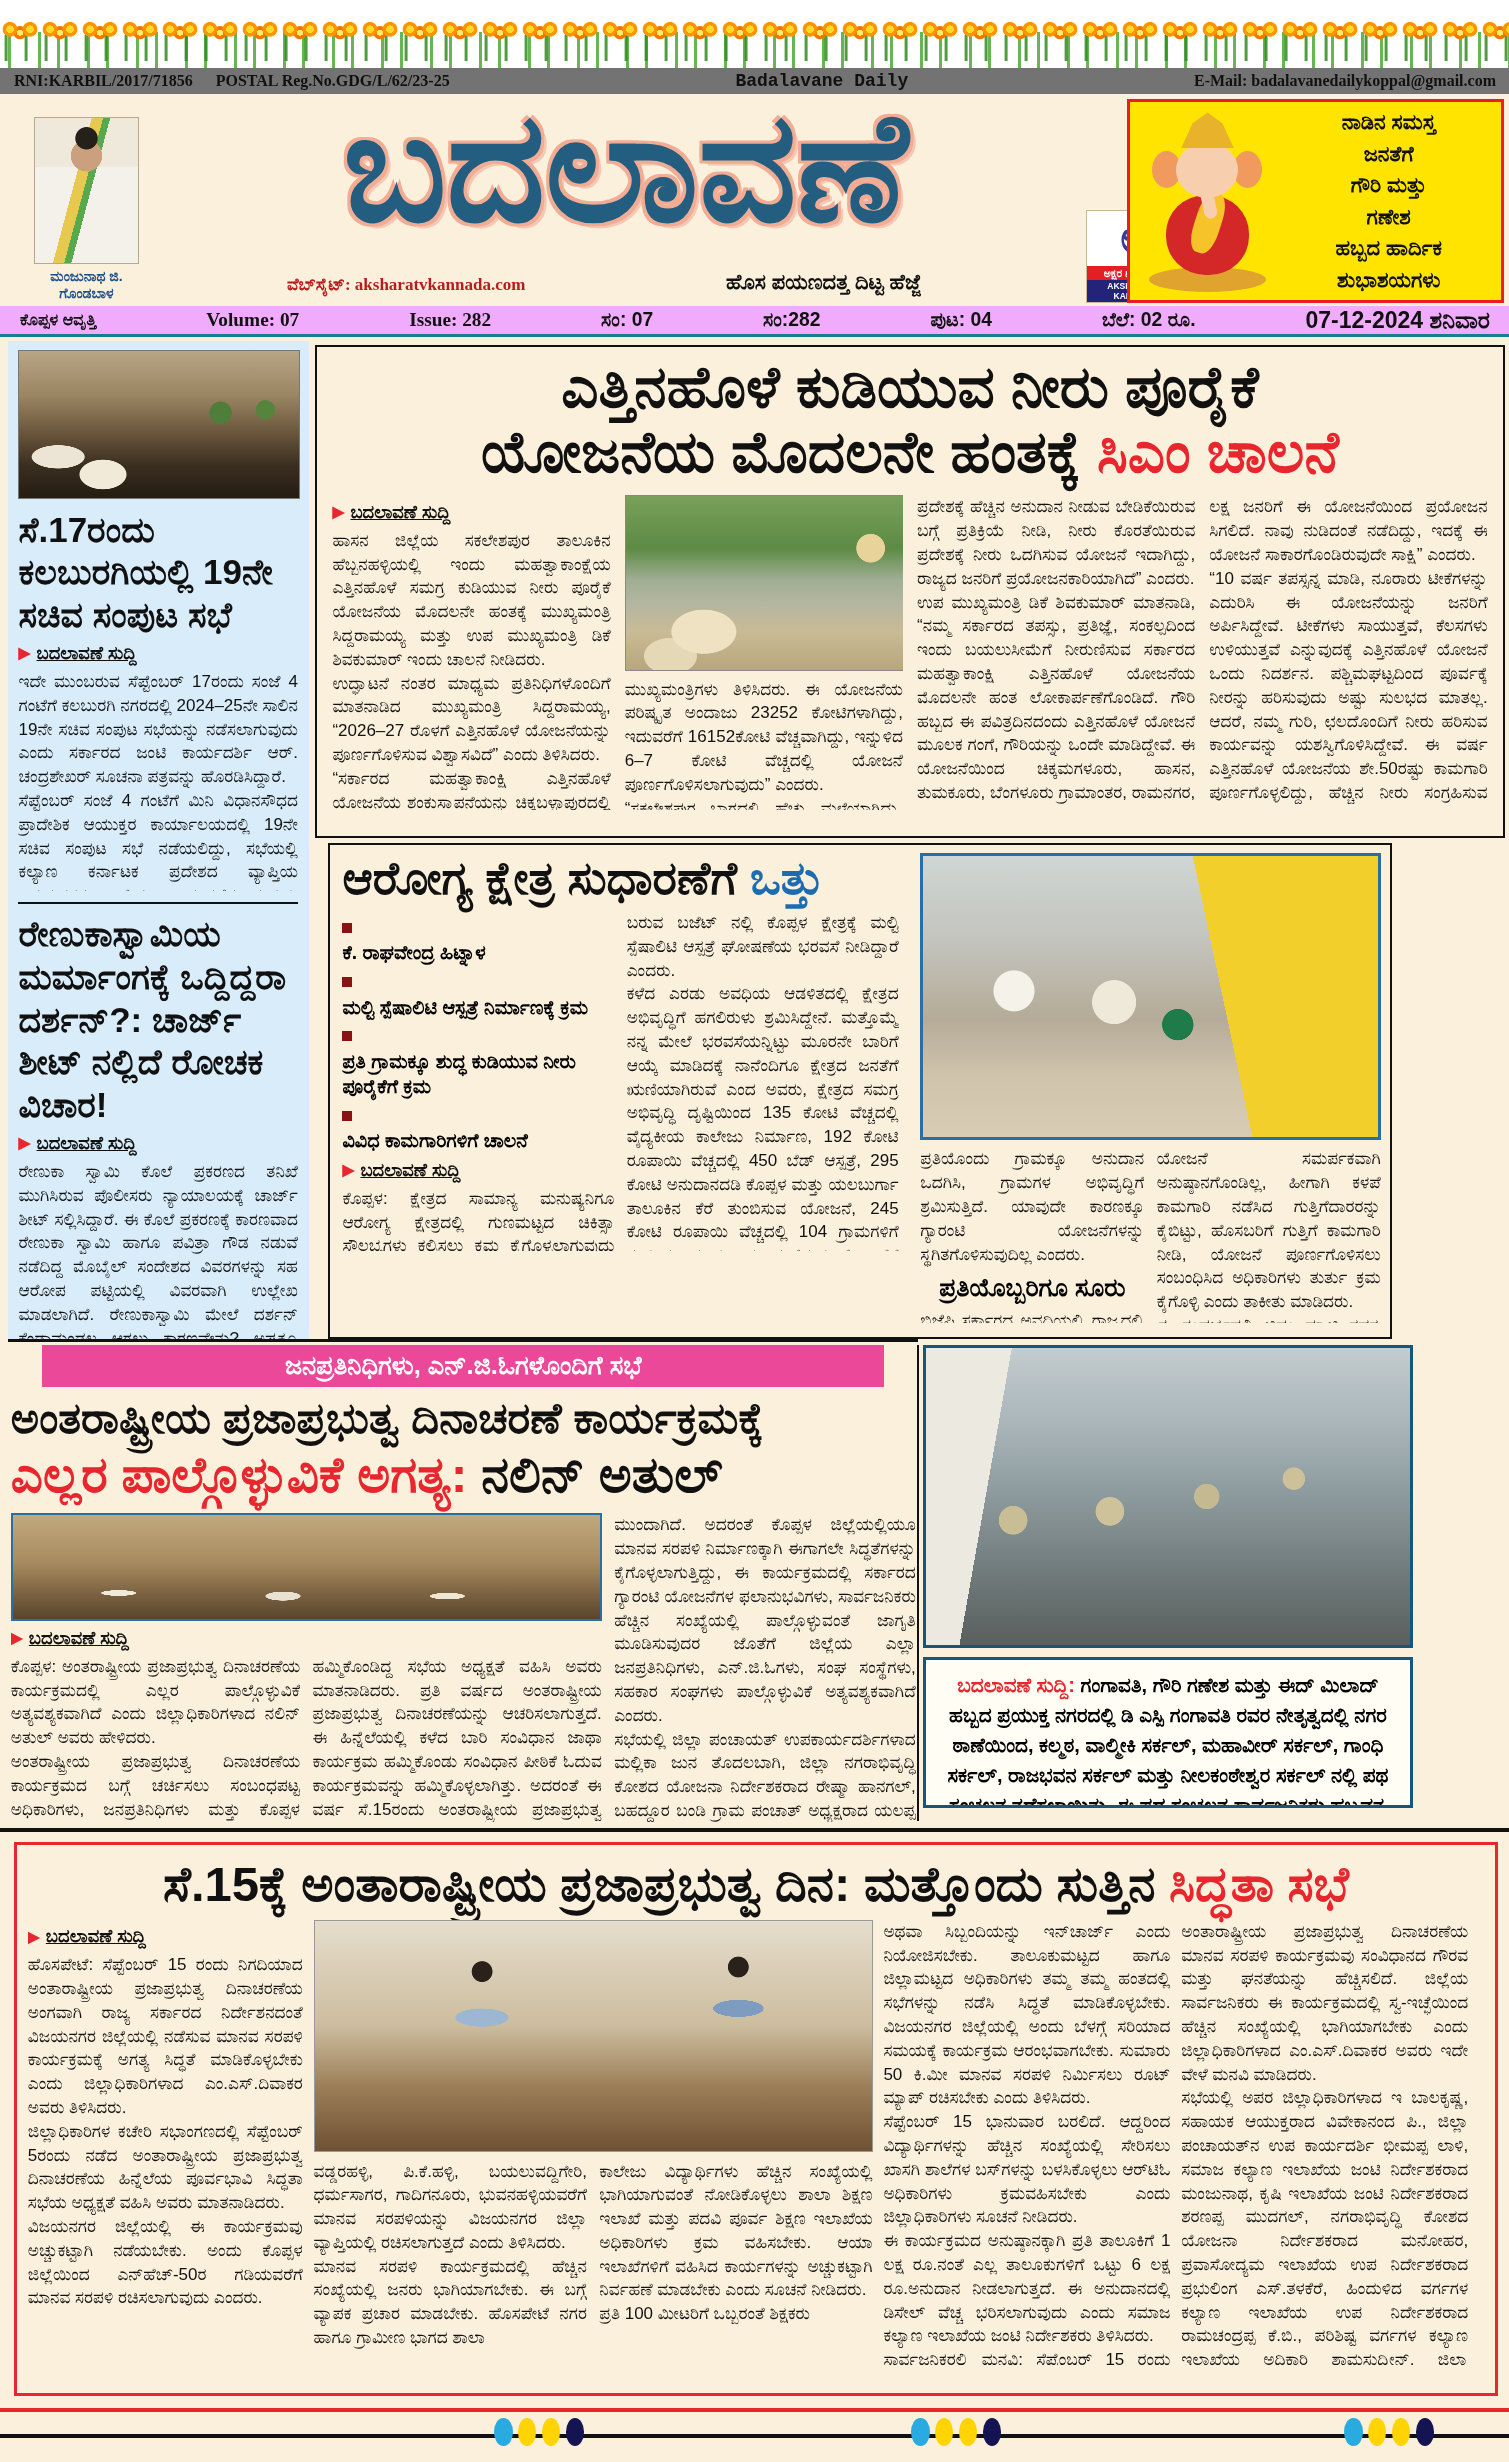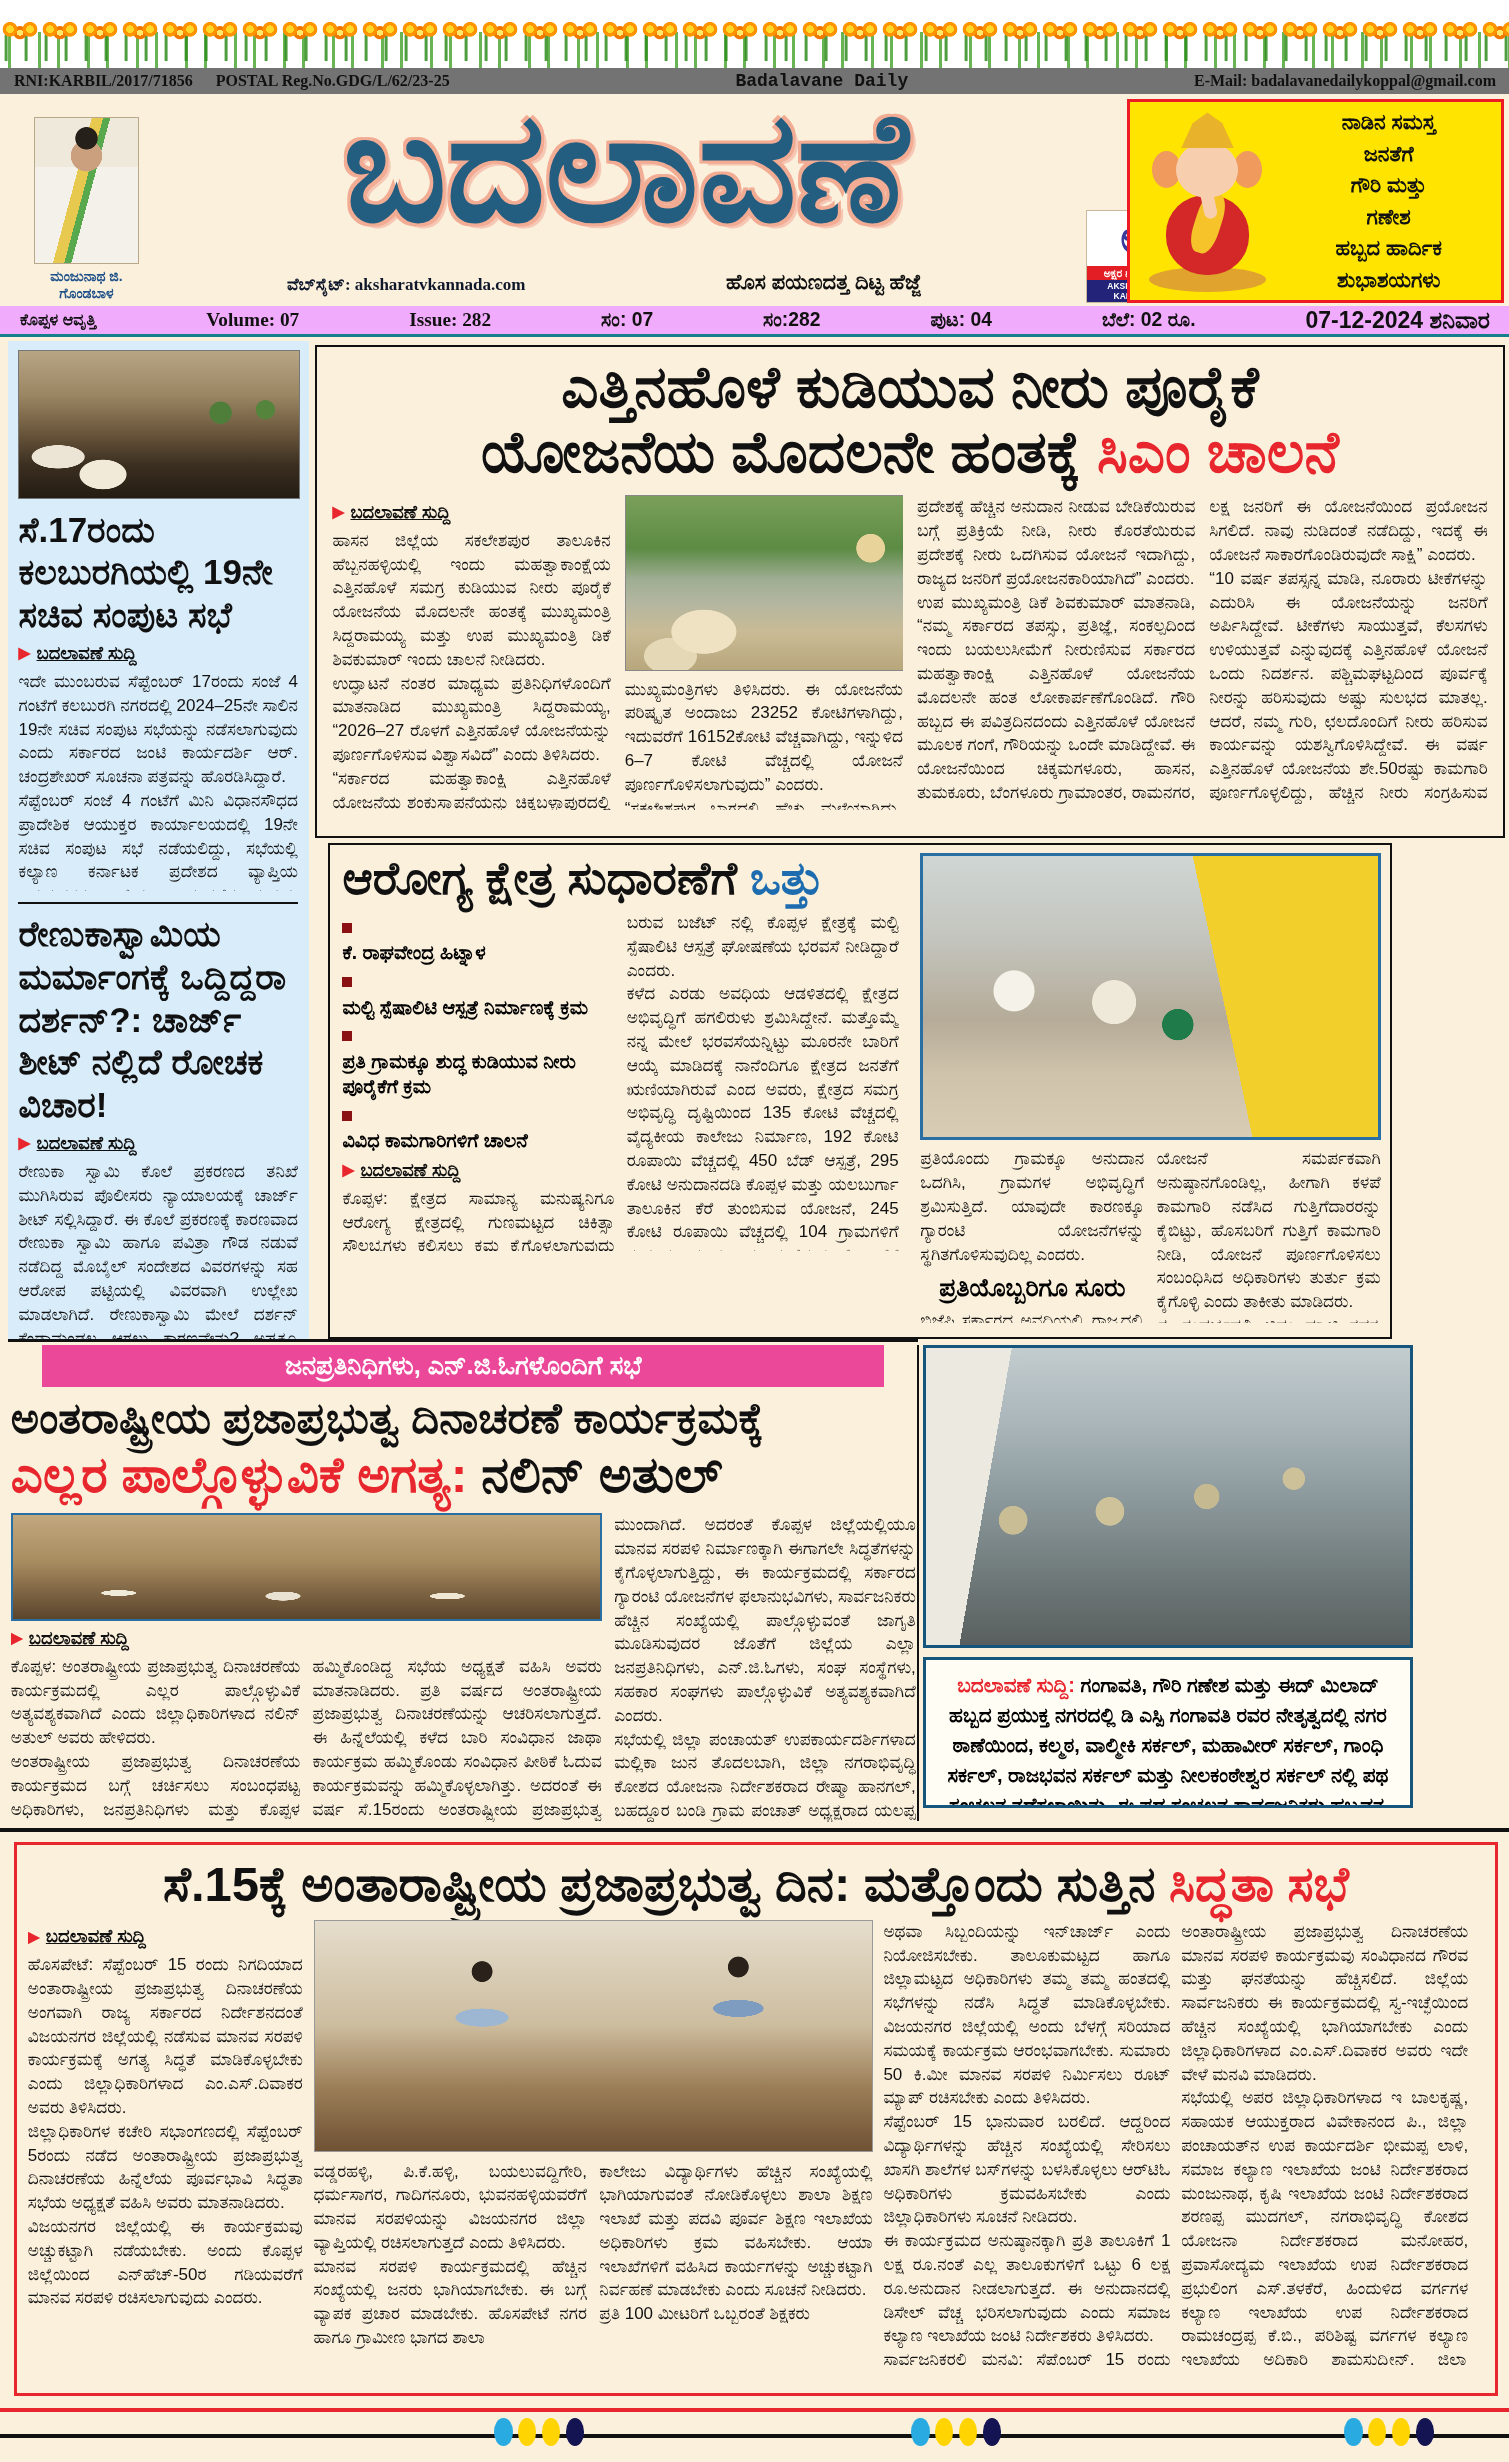--- a/index.html
+++ b/index.html
@@ -22,21 +22,21 @@
   .portrait-wrap{position:absolute;left:34px;top:23px;width:105px;text-align:center;}
   .portrait{width:103px;height:145px;border:0.8px solid #b9a88a;background:
       radial-gradient(circle at 50% 14%, #26201a 0 10.8px, rgba(0,0,0,0) 11.6px),
       radial-gradient(circle at 50% 26%, #caa07e 0 15.4px, rgba(0,0,0,0) 16px),
       linear-gradient(105deg, rgba(0,0,0,0) 40%, #e8c94f 40% 48%, #58a84e 48% 53%, rgba(0,0,0,0) 53%),
       linear-gradient(180deg,#efe9dc 0 34%,#f4f1ea 34% 100%);}
   .ed-name{margin-top:3.9px;font-size:14px;font-weight:bold;color:#1d4f88;}
   .ed-role{font-size:11.6px;color:#222;margin-top:1.5px;}
   .title{position:absolute;left:174px;top:-15.4px;width:903px;text-align:center;font-size:153px;line-height:1.15;font-weight:bold;color:#235e80;
     text-shadow:3.1px 3.1px 0 #f2ac94,-3.1px -3.1px 0 #f2ac94,3.1px -3.1px 0 #f2ac94,-3.1px 3.1px 0 #f2ac94,5.4px 5.4px 0 #f6c7b4;}
-  .website{position:absolute;left:287px;top:181px;font-size:17px;font-weight:bold;color:#0f172a;font-family:"Liberation Serif",serif;}
+  .website{position:absolute;left:287px;top:181px;font-size:17px;font-weight:bold;color:#b91c1c;font-family:"Liberation Serif",serif;}
   .tagline{position:absolute;left:726px;top:176px;font-size:21px;font-weight:bold;color:#111;}
   .tvlogo{position:absolute;left:1086px;top:116px;width:96px;height:91px;background:#fff;border:0.8px solid #cbb89a;display:flex;flex-direction:column;align-items:stretch;overflow:hidden;}
   .tv-mark{flex:1;display:flex;align-items:center;justify-content:center;font-size:45px;font-weight:bold;color:#3a3a9c;}
   .tv-band1{background:#e31e24;color:#fff;font-size:10.8px;font-weight:bold;text-align:center;padding:0.8px 0;}
   .tv-band2{background:#23237a;color:#fff;font-size:8.5px;font-weight:bold;text-align:center;padding:0.8px 0;}
   .adbox{position:absolute;left:1127px;top:4.6px;width:377px;height:204px;box-sizing:border-box;background:#ffe400;border:3.1px solid #ed1c24;display:flex;}
   .ganesha{position:relative;width:154px;height:100%;}
   .g-base{position:absolute;left:18.5px;bottom:7.7px;width:117px;height:25px;background:#e0a32e;border-radius:50%;}
   .g-body{position:absolute;left:36px;bottom:25px;width:83px;height:80px;background:#d42727;border-radius:48%;}
   .g-sash{position:absolute;left:65px;bottom:46px;width:26px;height:62px;background:#f6c32b;border-radius:40%;transform:rotate(18deg);}

